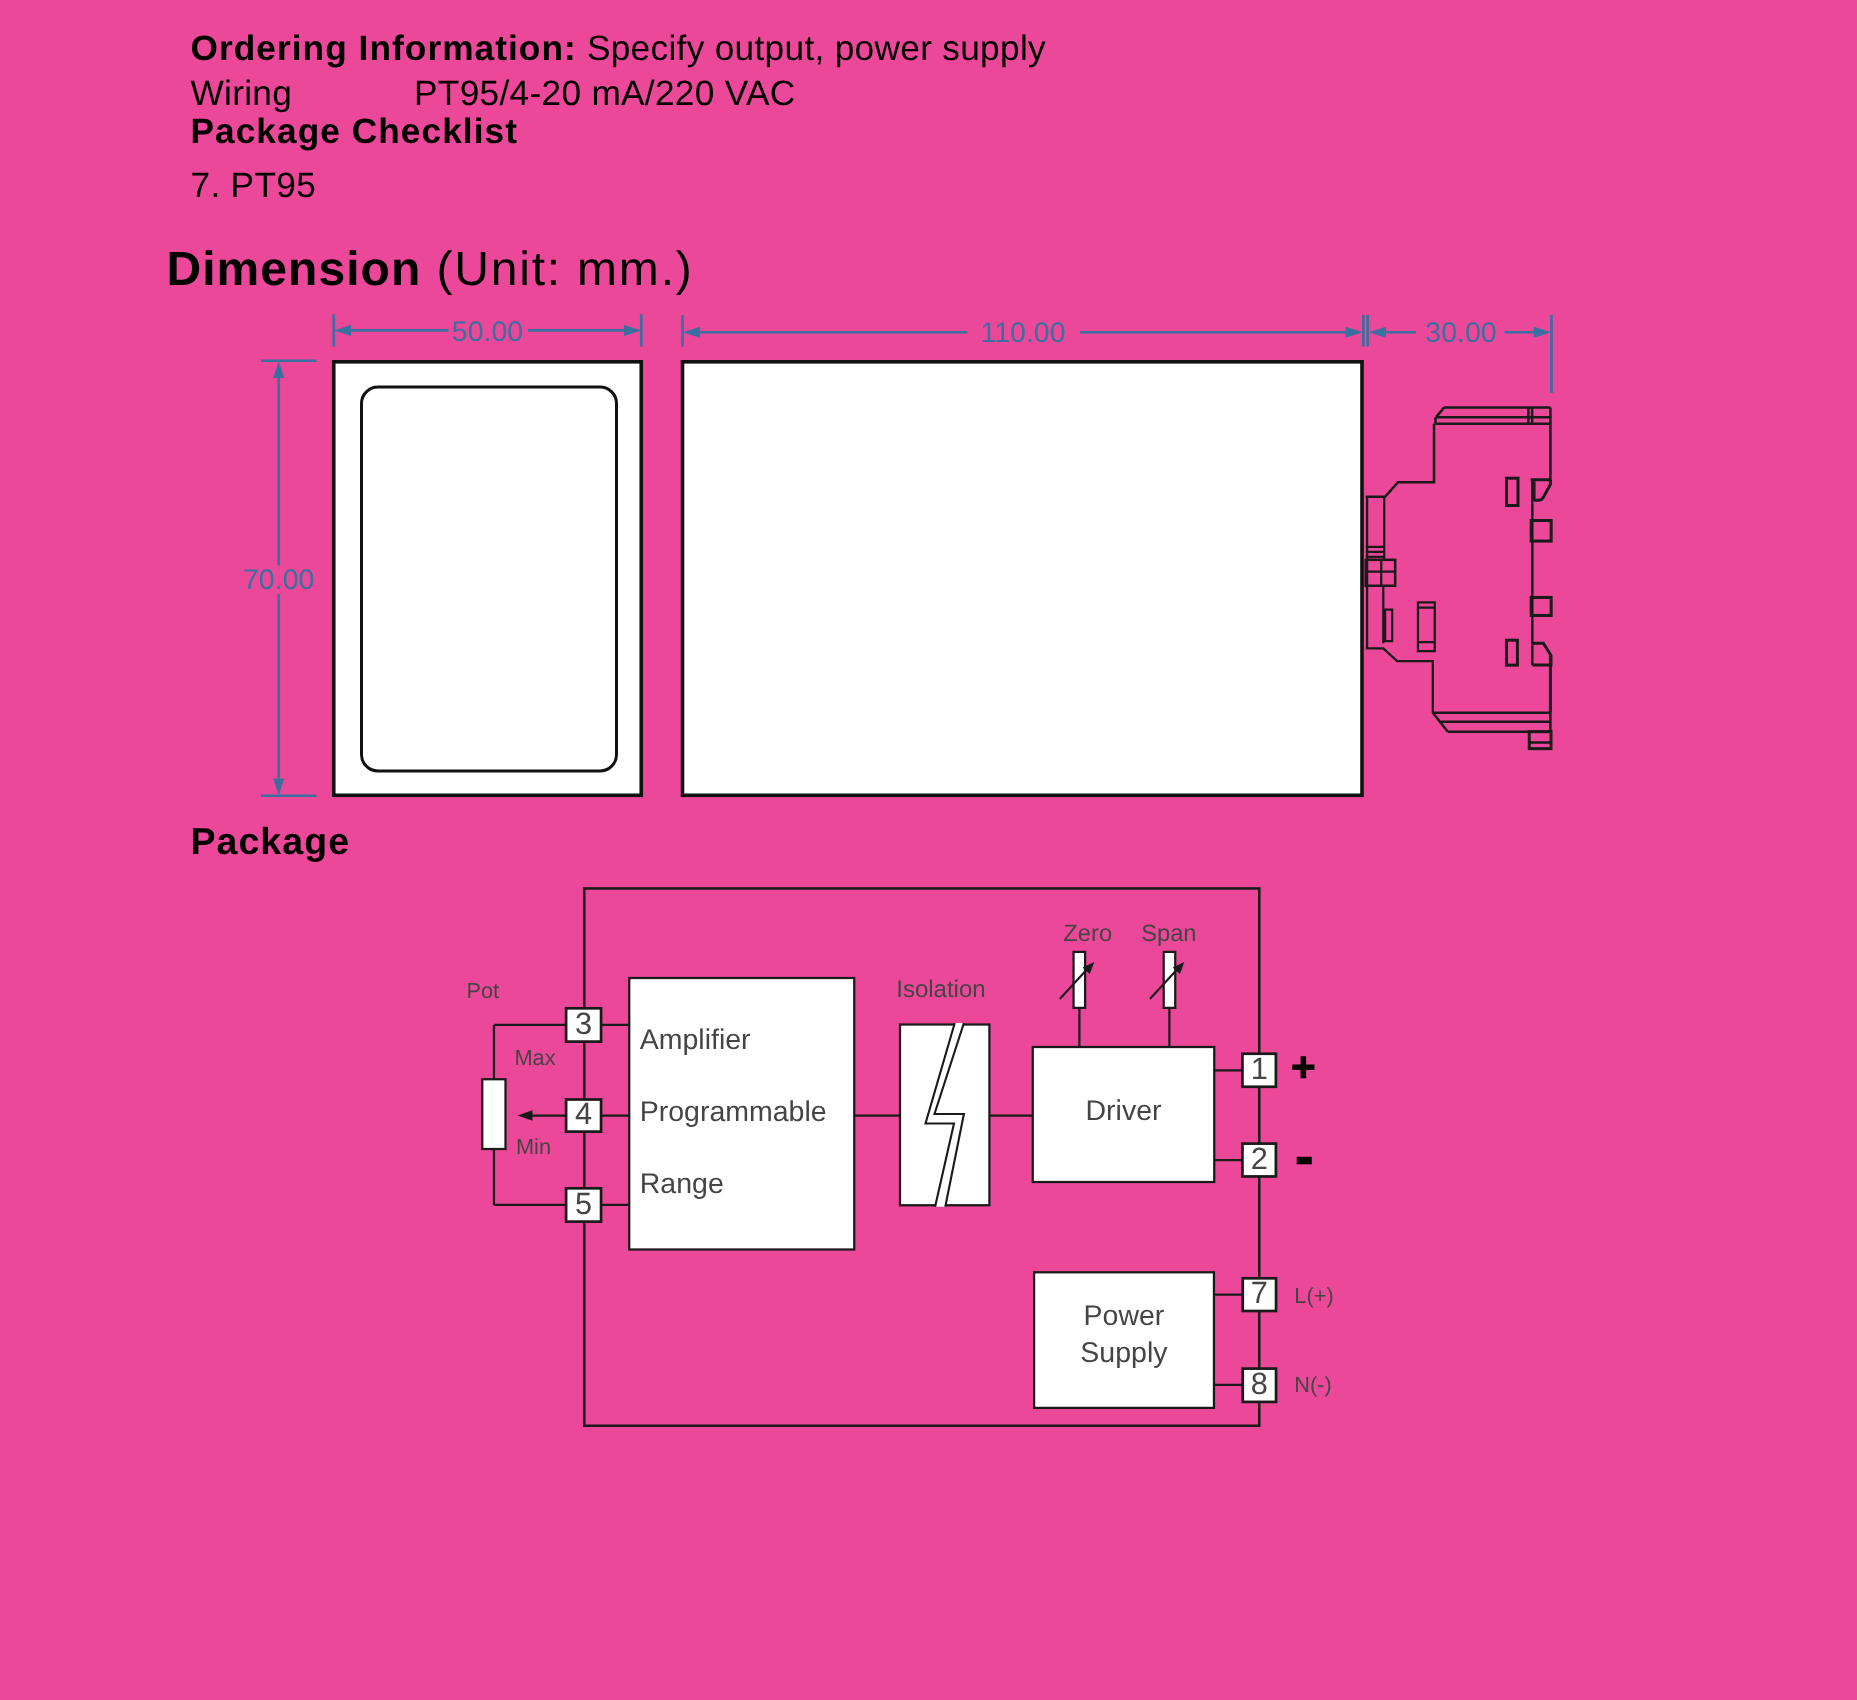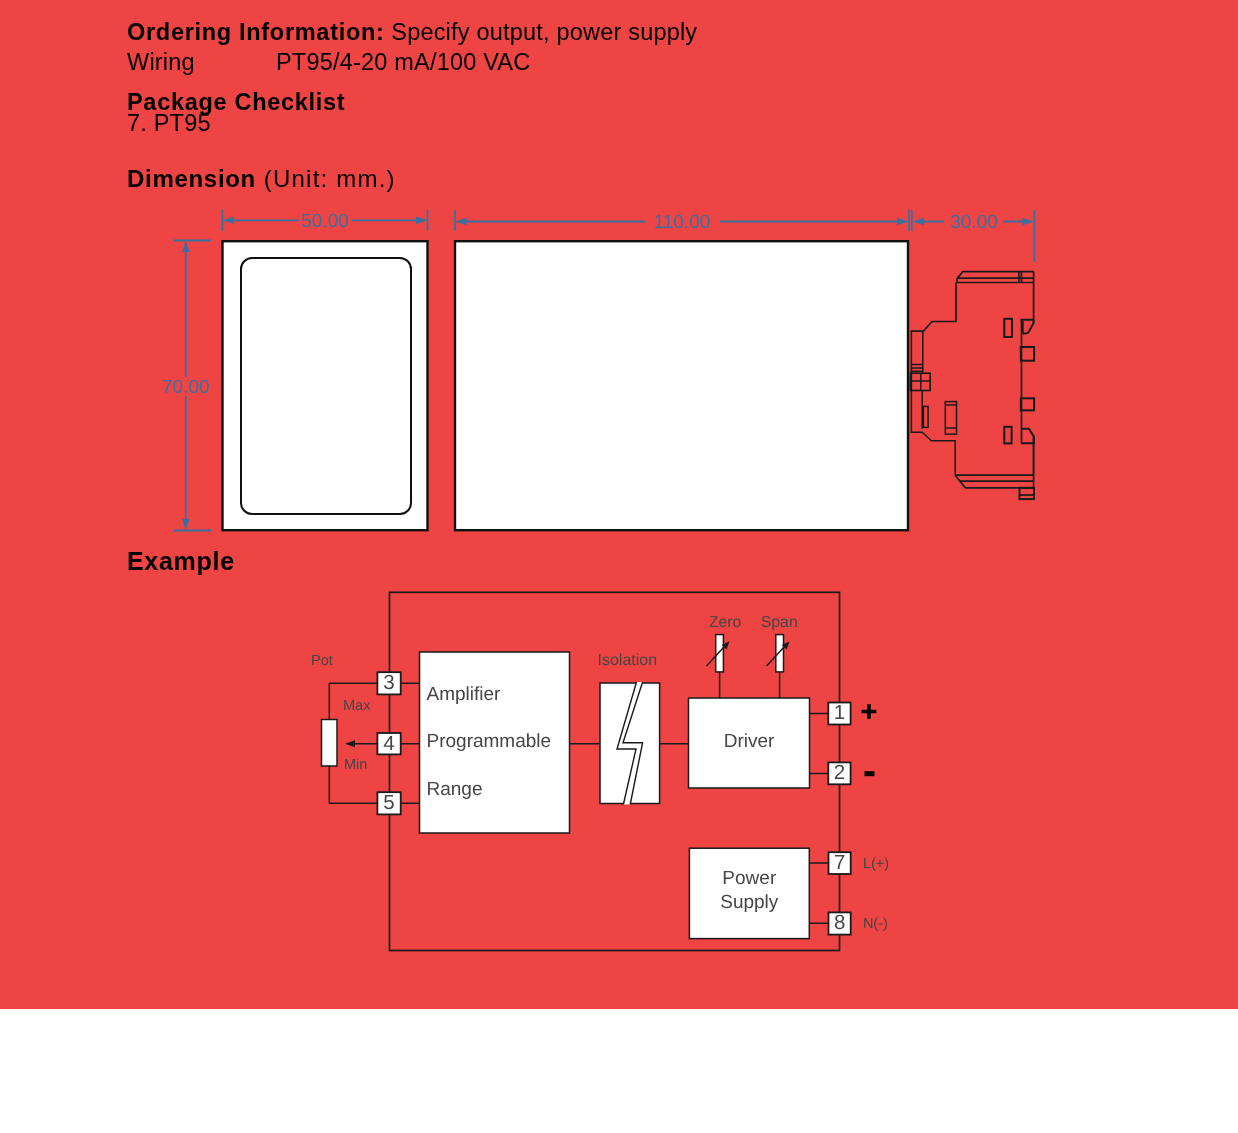--- a/index.html
+++ b/index.html
@@ -1,41 +1,41 @@
 <!DOCTYPE html>
 <html><head>
 <meta charset="utf-8">
 <style>
   html,body{margin:0;padding:0;background:#ffffff;}
-  #page{position:relative;width:1238px;height:1009px;background:#ef4444;overflow:hidden;transform:translateZ(0);will-change:transform;
+  #page{position:relative;width:1238px;height:1133px;background:#ec4899;overflow:hidden;transform:translateZ(0);will-change:transform;
         font-family:"Liberation Sans",sans-serif;}
   .tx{position:absolute;color:#000;font-size:23.5px;line-height:30.3px;letter-spacing:0.2px;white-space:pre;}
   .hd b{letter-spacing:0.8px;}
   .tx b{letter-spacing:0.7px;}
   b{font-weight:bold;}
   svg{position:absolute;left:0;top:0;}
   text{font-family:"Liberation Sans",sans-serif;text-rendering:geometricPrecision;}
 </style>
 </head>
 <body>
 <div id="page">
 
 <div class="tx" style="left:127px;top:17.4px;"><b>Ordering Information:</b> Specify output, power supply</div>
 
 <div class="tx" style="left:127px;top:46.9px;">Wiring</div>
 
-<div class="tx" style="left:276px;top:46.9px;">PT95/4-20 mA/100 VAC</div>
-
-<div class="tx" style="left:127px;top:87px;"><b>Package Checklist</b></div>
+<div class="tx" style="left:276px;top:46.9px;">PT95/4-20 mA/220 VAC</div>
+
+<div class="tx" style="left:127px;top:72px;"><b>Package Checklist</b></div>
 
 <div class="tx" style="left:127px;top:108.1px;">7. PT95</div>
 
-<div class="tx hd" style="left:127px;top:163.9px;font-size:24px;letter-spacing:1.2px;"><b>Dimension</b> (Unit: mm.)</div>
-
-<div class="tx hd" style="left:127px;top:545.9px;font-size:25px;letter-spacing:1px;"><b>Example</b></div>
+<div class="tx hd" style="left:111px;top:163.9px;font-size:32px;letter-spacing:1.2px;"><b>Dimension</b> (Unit: mm.)</div>
+
+<div class="tx hd" style="left:127px;top:545.9px;font-size:25px;letter-spacing:1px;"><b>Package</b></div>
 <svg width="1238" height="1133" viewBox="0 0 1238 1133">
 <g stroke-linecap="butt" fill="none">
 
 <rect x="222.5" y="241.2" width="205" height="289" fill="#fff" stroke="#111" stroke-width="2.4"></rect>
 
 <rect x="241" y="258" width="170" height="256" rx="11" ry="11" fill="#fff" stroke="#111" stroke-width="2"></rect>
 
 <g stroke="#3a6f9f" stroke-width="1.8">
 <path d="M222.5,209.5 V231 M427.5,209.5 V231 M234,220.3 H299 M352,220.3 H416"></path>
 <path d="M222.5,220.3 L234,216.6 V224 Z M427.5,220.3 L416,216.6 V224 Z" fill="#3a6f9f" stroke="none"></path>

